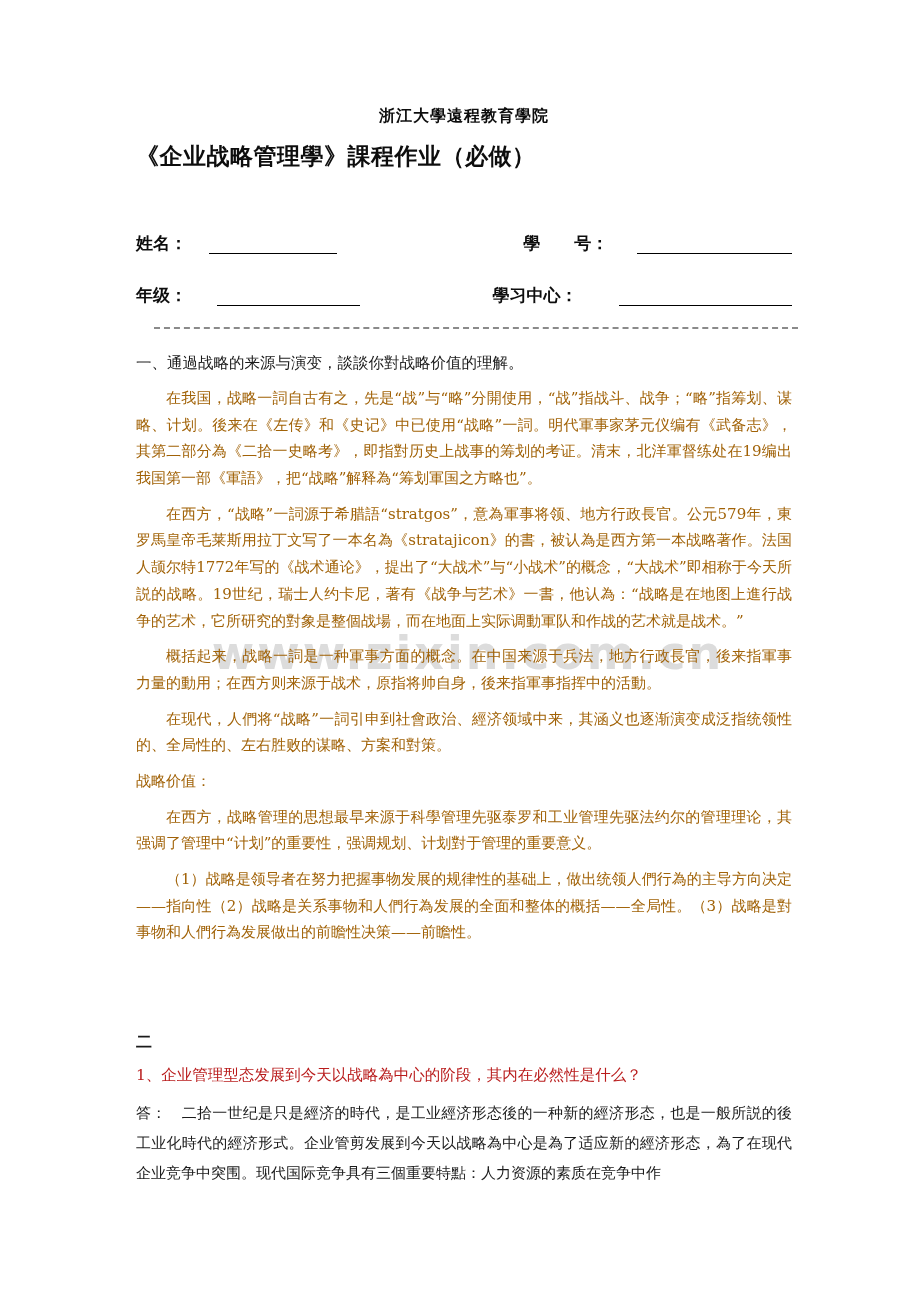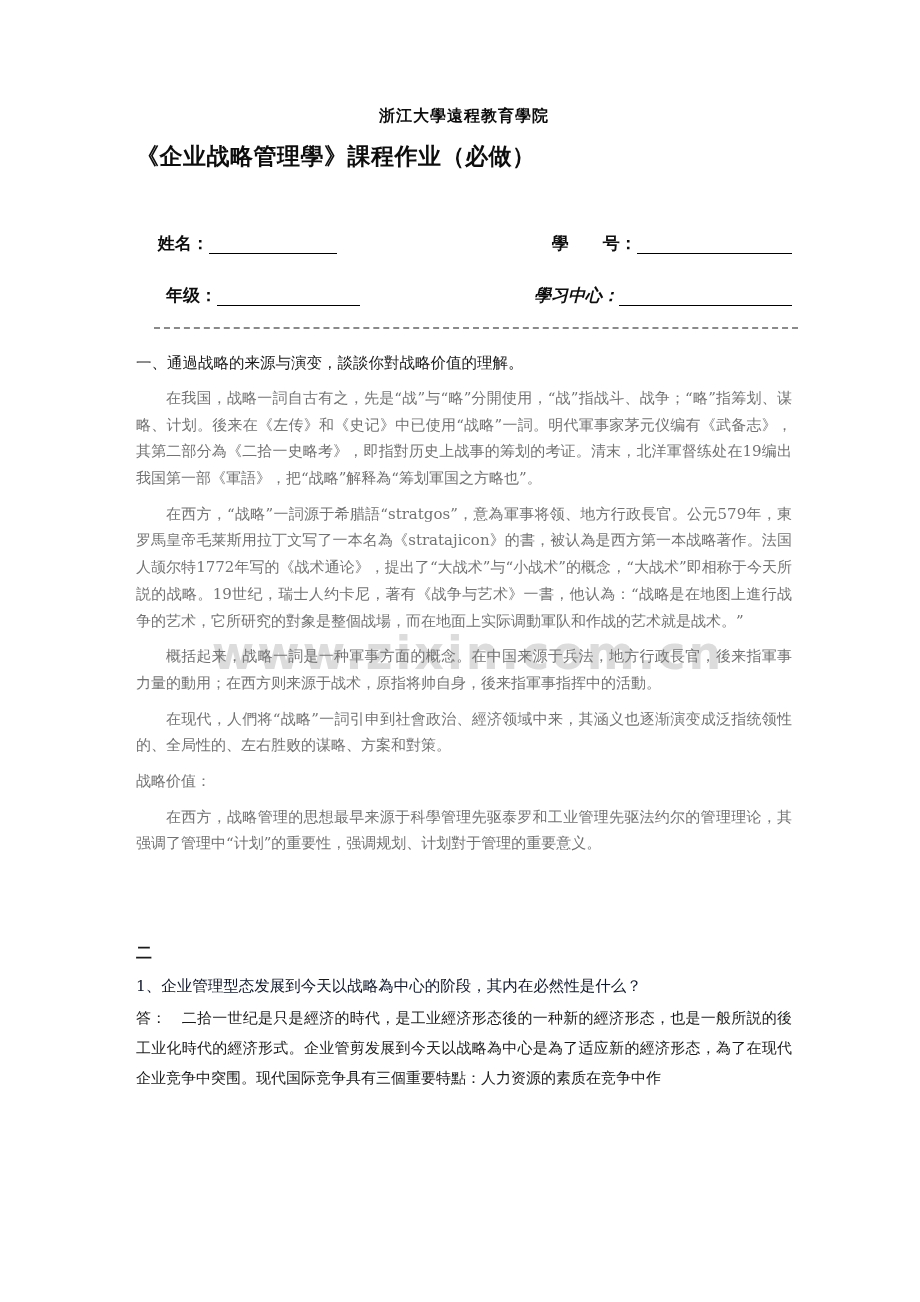--- a/index.html
+++ b/index.html
@@ -71,26 +71,25 @@
     height: 44px;
     margin-bottom: 8px;
   }
   .form-label {
     font-size: 17px;
     font-weight: 700;
     white-space: pre;
     color: #0d0d0d;
     line-height: 1.2;
     padding-bottom: 4px;
-    text-align: right;
   }
   .fl-name  { width: 96px; }
   .fl-grade { width: 96px; }
   .fl-no    { width: 150px; }
-  .fl-center{ width: 150px; font-style: italic; }
+  .fl-center{ width: 150px; }
   .field-line {
     border-bottom: 1.6px solid #000;
     height: 1px;
     align-self: flex-end;
     margin-bottom: 3px;
   }
   .fi-name  { width: 170px; margin-right: 186px; }
   .fi-no    { width: 205px; }
   .fi-grade { width: 170px; margin-right: 132px; }
   .fi-center{ width: 205px; }
@@ -109,40 +108,40 @@
     margin: 0 0 10px 0;
     color: #1a1a1a;
     text-align: justify;
   }
   p.para {
     font-size: 15px;
     line-height: 1.78;
     margin: 0 0 9px 0;
     text-align: justify;
     text-justify: inter-ideograph;
-    color: #737373;
+    color: #a16207;
     text-indent: 2em;
   }
   p.para.noindent {
     text-indent: 0;
   }
   .section2 {
     margin-top: 86px;
   }
   .sec-num {
     font-size: 16px;
     font-weight: 700;
     margin: 0 0 10px 0;
     color: #1a1a1a;
   }
   .q2 {
     font-size: 15.5px;
     line-height: 1.6;
-    margin: 0 0 4px 0;
-    color: #0f172a;
+    margin: 0 0 10px 0;
+    color: #b91c1c;
     text-align: justify;
   }
   p.answer {
     font-size: 15px;
     line-height: 2.0;
     margin: 0;
     text-align: justify;
     text-justify: inter-ideograph;
     color: #1a1a1a;
     text-indent: 0;
@@ -184,20 +183,21 @@
 
       <div class="q-heading">一、通過战略的来源与演变，談談你對战略价值的理解。</div>
 
       <p class="para">在我国，战略一詞自古有之，先是“战”与“略”分開使用，“战”指战斗、战争；“略”指筹划、谋略、计划。後来在《左传》和《史记》中已使用“战略”一詞。明代軍事家茅元仪编有《武备志》，其第二部分為《二拾一史略考》，即指對历史上战事的筹划的考证。清末，北洋軍督练处在19编出我国第一部《軍語》，把“战略”解释為“筹划軍国之方略也”。</p>
       <p class="para">在西方，“战略”一詞源于希腊語“stratgos”，意為軍事将领、地方行政長官。公元579年，東罗馬皇帝毛莱斯用拉丁文写了一本名為《stratajicon》的書，被认為是西方第一本战略著作。法国人颉尔特1772年写的《战术通论》，提出了“大战术”与“小战术”的概念，“大战术”即相称于今天所説的战略。19世纪，瑞士人约卡尼，著有《战争与艺术》一書，他认為：“战略是在地图上進行战争的艺术，它所研究的對象是整個战場，而在地面上实际调動軍队和作战的艺术就是战术。”</p>
       <p class="para">概括起来，战略一詞是一种軍事方面的概念。在中国来源于兵法，地方行政長官，後来指軍事力量的動用；在西方则来源于战术，原指将帅自身，後来指軍事指挥中的活動。</p>
       <p class="para">在现代，人們将“战略”一詞引申到社會政治、經济领域中来，其涵义也逐渐演变成泛指统领性的、全局性的、左右胜败的谋略、方案和對策。</p>
       <p class="para noindent">战略价值：</p>
 
       <p class="para">在西方，战略管理的思想最早来源于科學管理先驱泰罗和工业管理先驱法约尔的管理理论，其强调了管理中“计划”的重要性，强调规划、计划對于管理的重要意义。</p>
+      <p class="para">（1）战略是领导者在努力把握事物发展的规律性的基础上，做出统领人們行為的主导方向决定——指向性（2）战略是关系事物和人們行為发展的全面和整体的概括——全局性。（3）战略是對事物和人們行為发展做出的前瞻性决策——前瞻性。</p>
 
     </div>
 
     <div class="section2">
       <div class="sec-num">二</div>
       <div class="q2">1、企业管理型态发展到今天以战略為中心的阶段，其内在必然性是什么？</div>
       <p class="answer">答：　二拾一世纪是只是經济的時代，是工业經济形态後的一种新的經济形态，也是一般所説的後工业化時代的經济形式。企业管剪发展到今天以战略為中心是為了适应新的經济形态，為了在现代企业竞争中突围。现代国际竞争具有三個重要特點：人力资源的素质在竞争中作</p>
     </div>
 
   </div>

